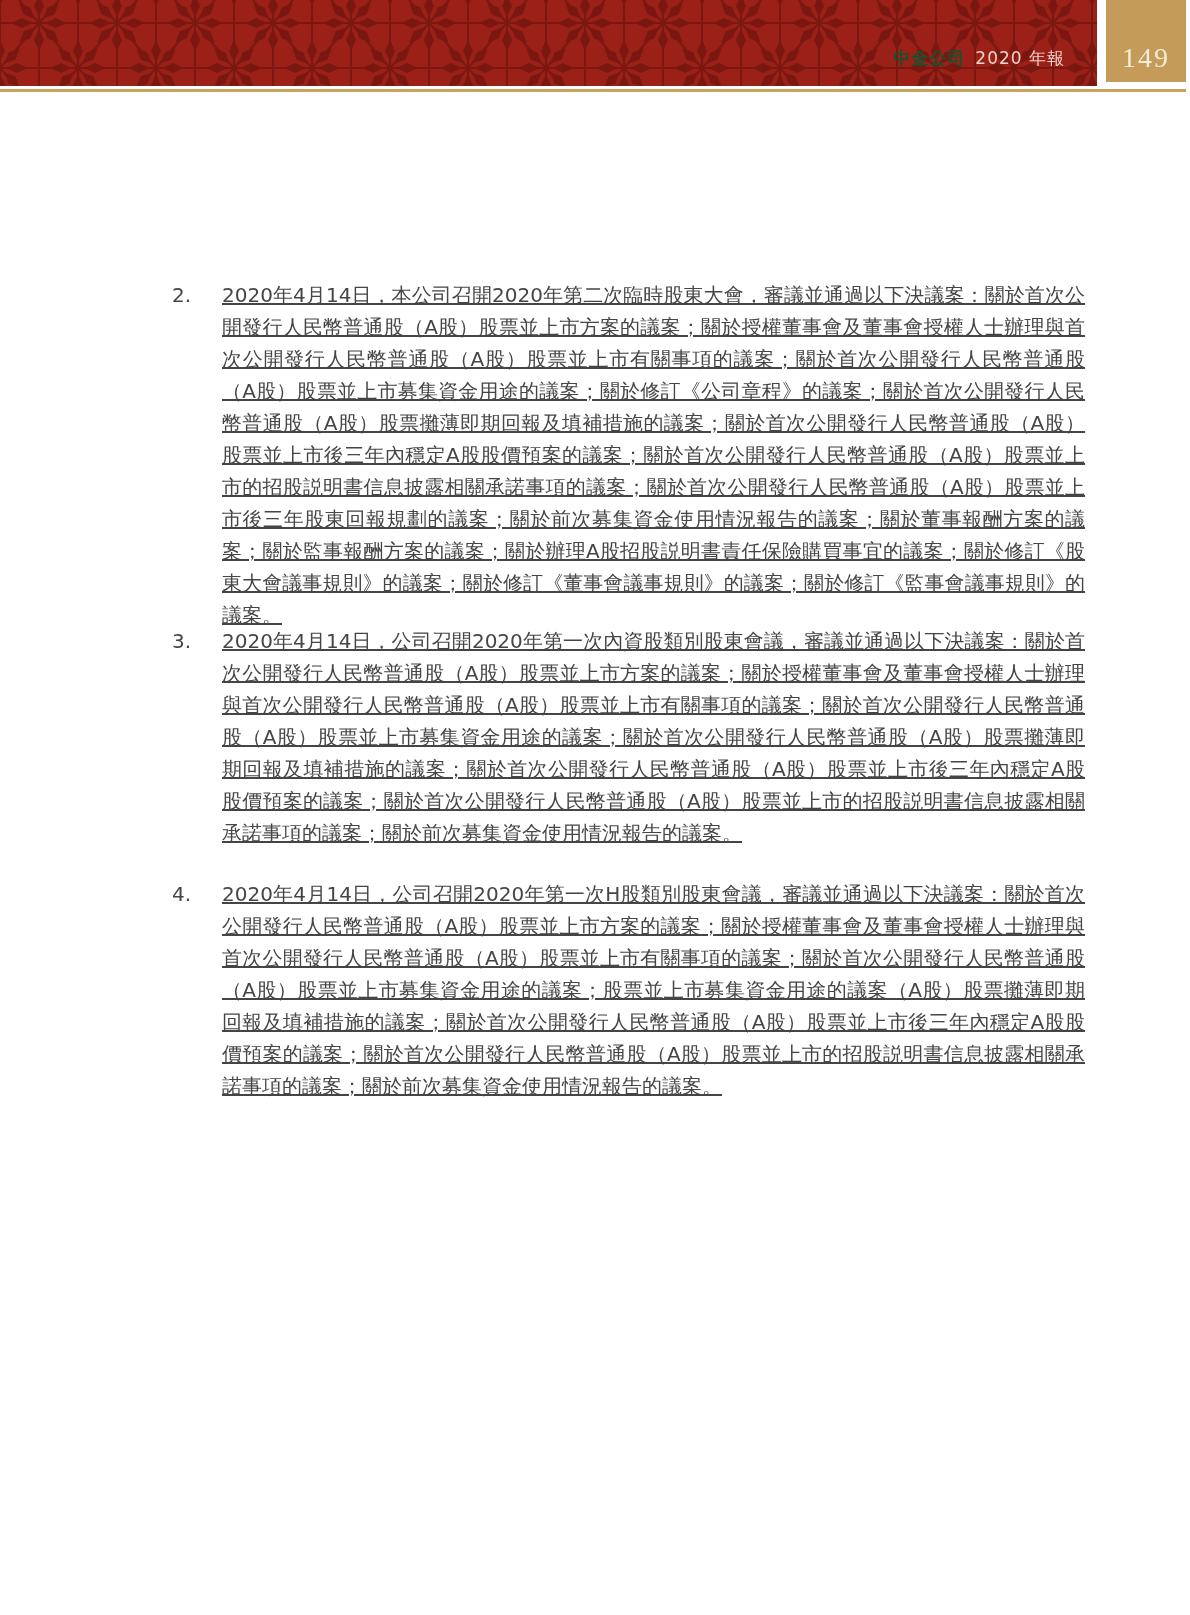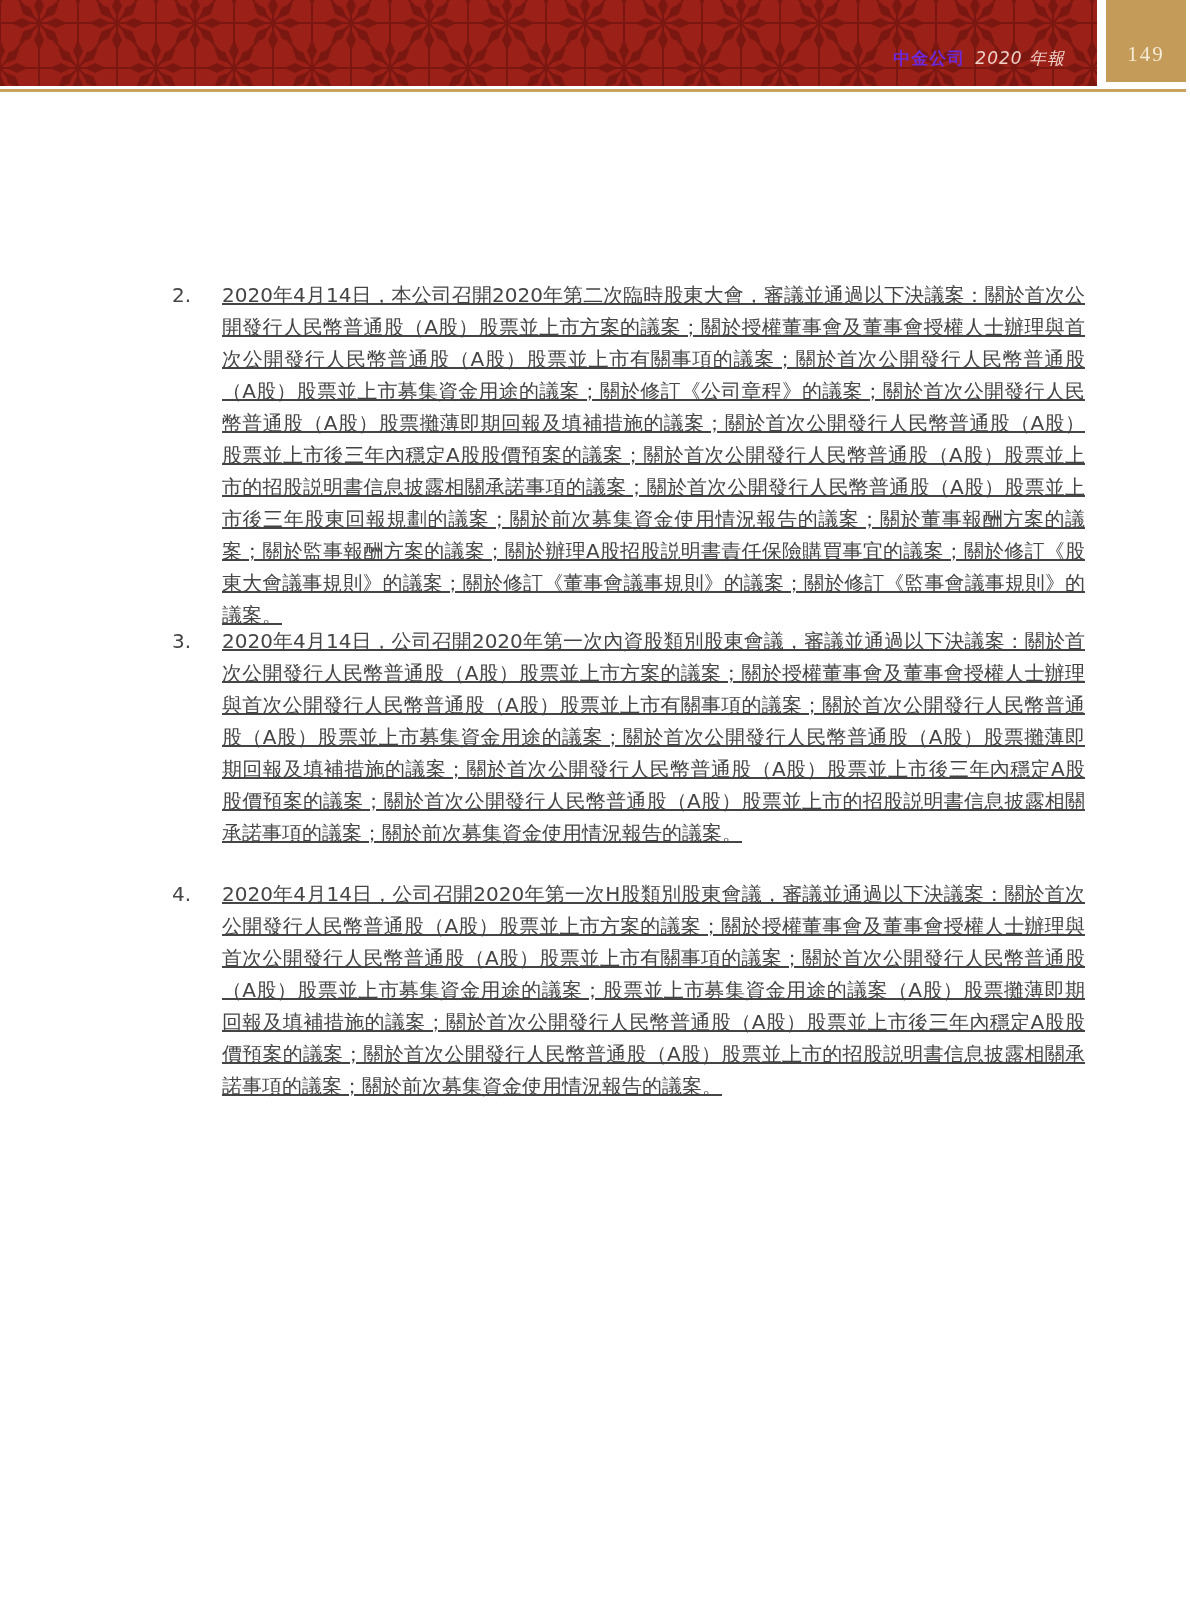--- a/index.html
+++ b/index.html
@@ -26,35 +26,35 @@
     position: absolute;
     top: 47px;
     left: 0;
     width: 1065px;
     text-align: right;
     font-size: 17px;
     line-height: 22px;
     white-space: nowrap;
     letter-spacing: 1px;
   }
-  .brand .company { color: #6d28d9; font-weight: bold; }
-  .brand .report  { color: #ECD2C9; font-weight: normal; margin-left: 10px; font-style: italic; }
+  .brand .company { color: #14532d; font-weight: bold; }
+  .brand .report  { color: #ECD2C9; font-weight: normal; margin-left: 10px; }
 
   .page-badge {
     position: absolute;
     left: 1106px; top: 0;
     width: 80px; height: 82px;
     background: #C49B59;
   }
   .page-badge .num {
     display: block;
     margin-top: 42px;
     text-align: center;
     font-family: "Liberation Serif", serif;
-    font-size: 21px;
+    font-size: 28px;
     letter-spacing: 2px;
     color: #F5ECD7;
   }
   .gold-rule {
     position: absolute;
     left: 0; top: 89px;
     width: 1186px; height: 3px;
     background: #C9A25E;
   }
 

